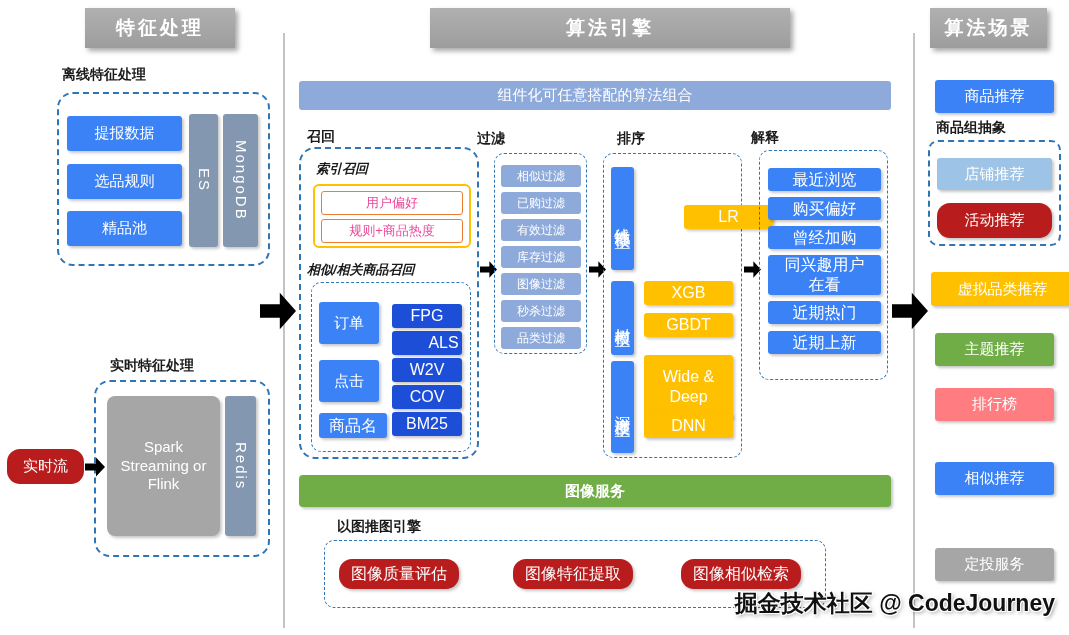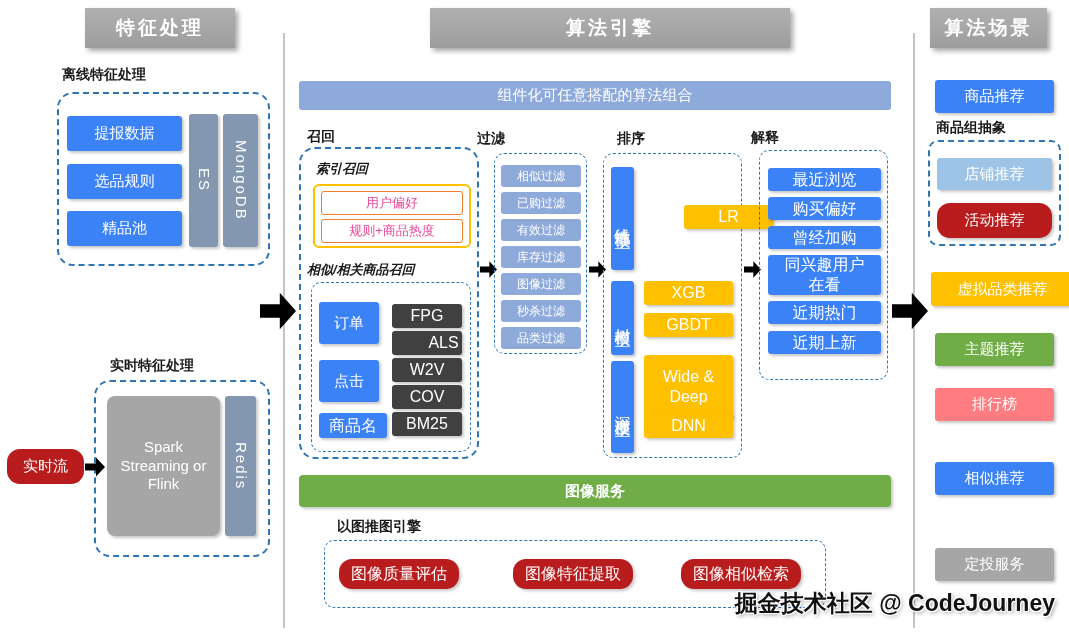--- a/index.html
+++ b/index.html
@@ -15,21 +15,21 @@
   .box { display:flex; align-items:center; justify-content:center; color:#fff; font-size:15px;
          text-align:center; border-radius:3px; box-shadow:2px 2px 3px rgba(0,0,0,.22); line-height:1.25; }
   .flat { box-shadow:none; }
   .fs12 { font-size:12px; } .fs13 { font-size:16px; }
   .dashed { border:2px dashed #2E75B6; border-radius:16px; }
   .dashed-thin { border:1.5px dashed #2E75B6; border-radius:10px; }
   .c-orange { background:#3b82f6; } .c-yellow { background:#FFC000; }
   .c-bluegray { background:#8497B0; } .c-banner { background:#8EAADB; }
   .c-green { background:#70AD47; } .c-dblue { background:#b91c1c;border-radius:13px; }
   .c-lblue { background:#9DC3E6; } .c-pink { background:#FF7C80; }
-  .c-gray { background:#A6A6A6; } .c-algogray { background:#404040; }
+  .c-gray { background:#A6A6A6; } .c-algogray { background:#1d4ed8; }
   .c-filter { background:#8EAADB; }
   .vtext { writing-mode:vertical-rl; letter-spacing:2px; }
   .index-wrap { border:2px solid #FFC000; border-radius:6px; background:#fff; }
   .outline-item { background:#fff; border:1.5px solid #ED7D31; color:#ec4899; font-size:13px;
                   display:flex; align-items:center; justify-content:center; border-radius:3px; }
   .arrow { background:#000; clip-path:polygon(0 32%,55% 32%,55% 2%,100% 50%,55% 98%,55% 68%,0 68%); }
   .watermark { font-size:23px; font-weight:bold; color:#111; white-space:nowrap;
                text-shadow:-1px -1px 0 #fff,1px -1px 0 #fff,-1px 1px 0 #fff,1px 1px 0 #fff,2px 2px 4px rgba(0,0,0,.4); }
 </style>
 </head>

